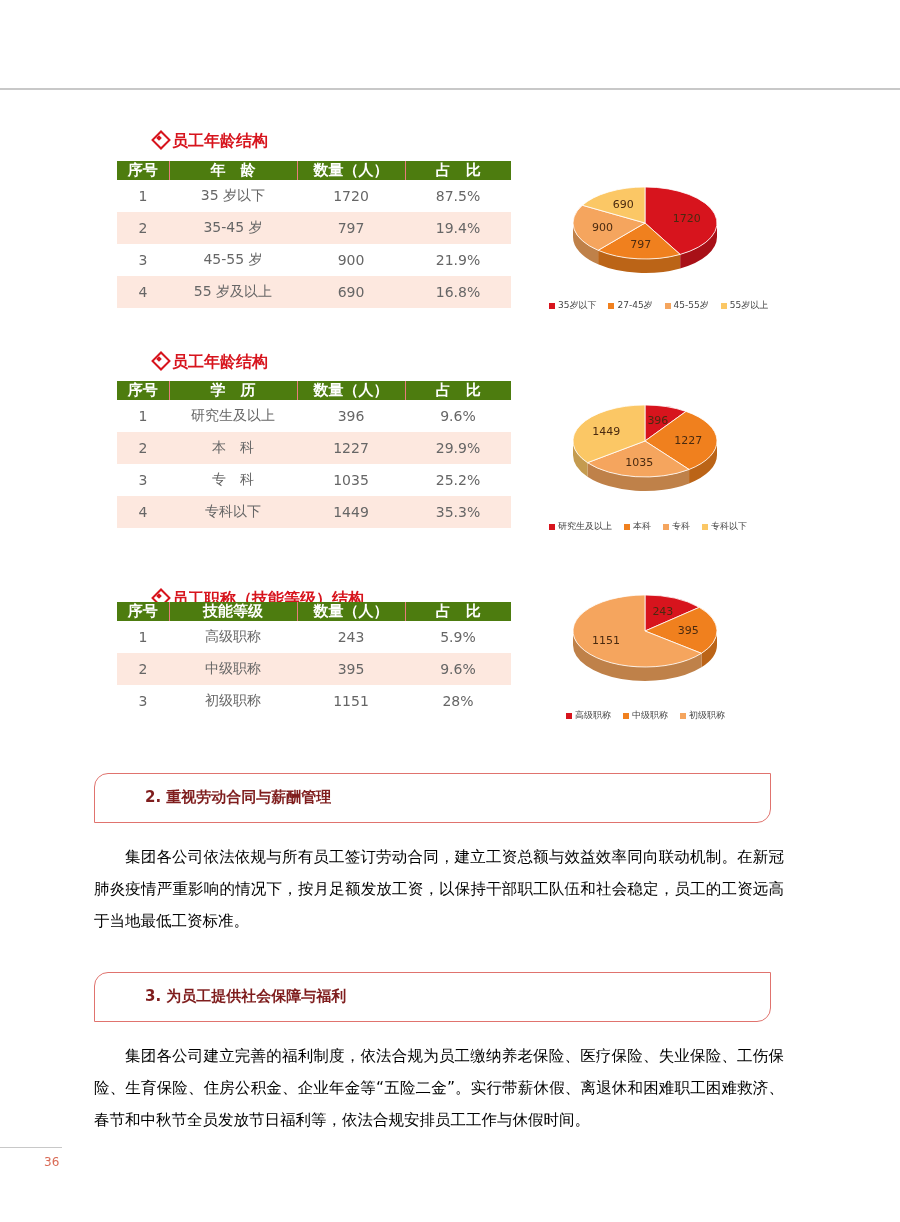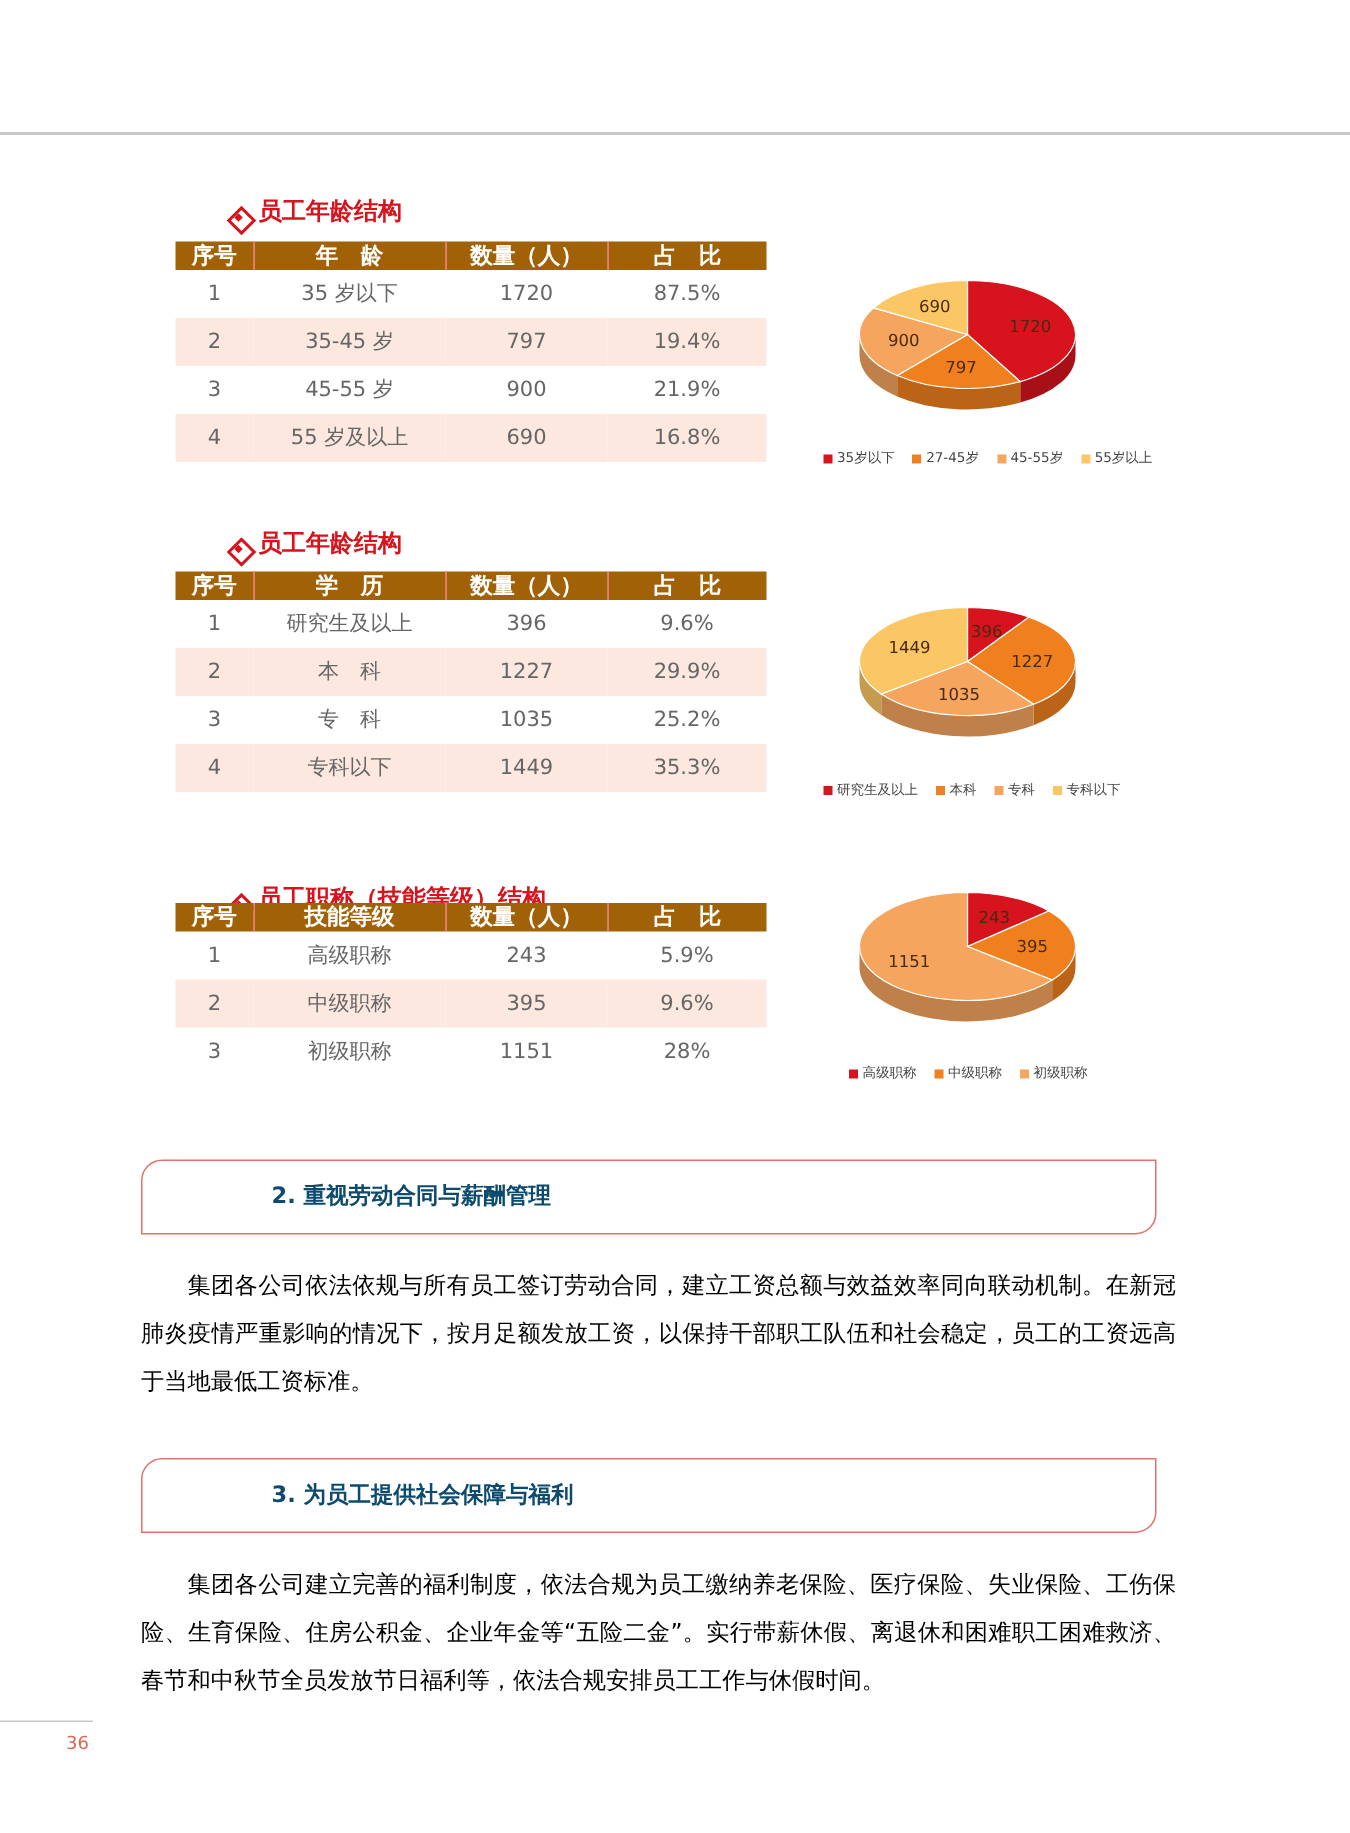--- a/index.html
+++ b/index.html
@@ -1,38 +1,38 @@
 <!DOCTYPE html>
 <html><head>
   <meta charset="utf-8">
   <style>
     * { box-sizing: border-box; margin: 0; padding: 0; }
     html, body { width: 900px; height: 1222px; background: #ffffff; overflow: hidden; }
     body { position: relative; font-family: "DejaVu Sans", "Liberation Sans", sans-serif; color: #555; }
 
     .top-rule { position: absolute; left: 0; top: 88px; width: 900px; height: 2px; background: #c8c8c8; }
 
-    .block-title { position: absolute; left: 152px; font-size: 16px; color: #d7141d; font-weight: bold; display: flex; align-items: flex-end; gap: 6px; }
+    .block-title { position: absolute; left: 152px; font-size: 16px; color: #d7141d; font-weight: bold; display: flex; align-items: flex-start; gap: 6px; }
     .diamond { width: 14px; height: 14px; position: relative; display: inline-block; }
     .diamond::before { content: ""; position: absolute; left: 2px; top: 2px; width: 10px; height: 10px; border: 2px solid #d7141d; transform: rotate(45deg); }
     .diamond::after { content: ""; position: absolute; left: 5px; top: 5px; width: 4px; height: 4px; background: #d7141d; transform: rotate(45deg); }
 
     table.data { position: absolute; left: 117px; width: 394px; border-collapse: collapse; font-size: 14px; }
-    table.data th { background: #a16207; color: #fff; height: 16px; font-weight: bold; font-size: 15px; border-right: 1px solid #e87c7c; text-align: center; }
+    table.data th { background: #4d7c0f; color: #fff; height: 16px; font-weight: bold; font-size: 15px; border-right: 1px solid #e87c7c; text-align: center; }
     table.data th:last-child { border-right: none; }
     table.data td { height: 32px; text-align: center; color: #666; font-family: "DejaVu Sans", sans-serif; font-size: 14px; }
     table.data tr.alt td { background: #fde8df; }
     col.c1 { width: 52px; } col.c2 { width: 128px; } col.c3 { width: 108px; } col.c4 { width: 106px; }
 
     .pie { position: absolute; }
     .legend { position: absolute; display: flex; gap: 12px; font-size: 9px; color: #444; white-space: nowrap; }
     .legend .sw { display: inline-block; width: 6px; height: 6px; margin-right: 3px; vertical-align: middle; }
 
     .sec-box { position: absolute; left: 94px; width: 677px; height: 50px; border: 1.5px solid #e0736e; border-radius: 14px 0 14px 0; background: #fff; }
-    .sec-box span { position: absolute; left: 50px; top: 14px; font-size: 15px; font-weight: bold; color: #0c4a6e; margin-left: 36px; }
+    .sec-box span { position: absolute; left: 50px; top: 14px; font-size: 15px; font-weight: bold; color: #7f1d1d; }
 
     .para { position: absolute; left: 94px; width: 690px; font-size: 15.5px; line-height: 32px; color: #000000; text-indent: 2em; text-align: justify; }
 
     .foot-rule { position: absolute; left: 0; top: 1147px; width: 62px; height: 1px; background: #c8c8c8; }
     .page-num { position: absolute; left: 44px; top: 1155px; font-size: 12px; color: #d96a55; }
   </style>
 </head>
 <body>
 
 <div class="top-rule"></div>

